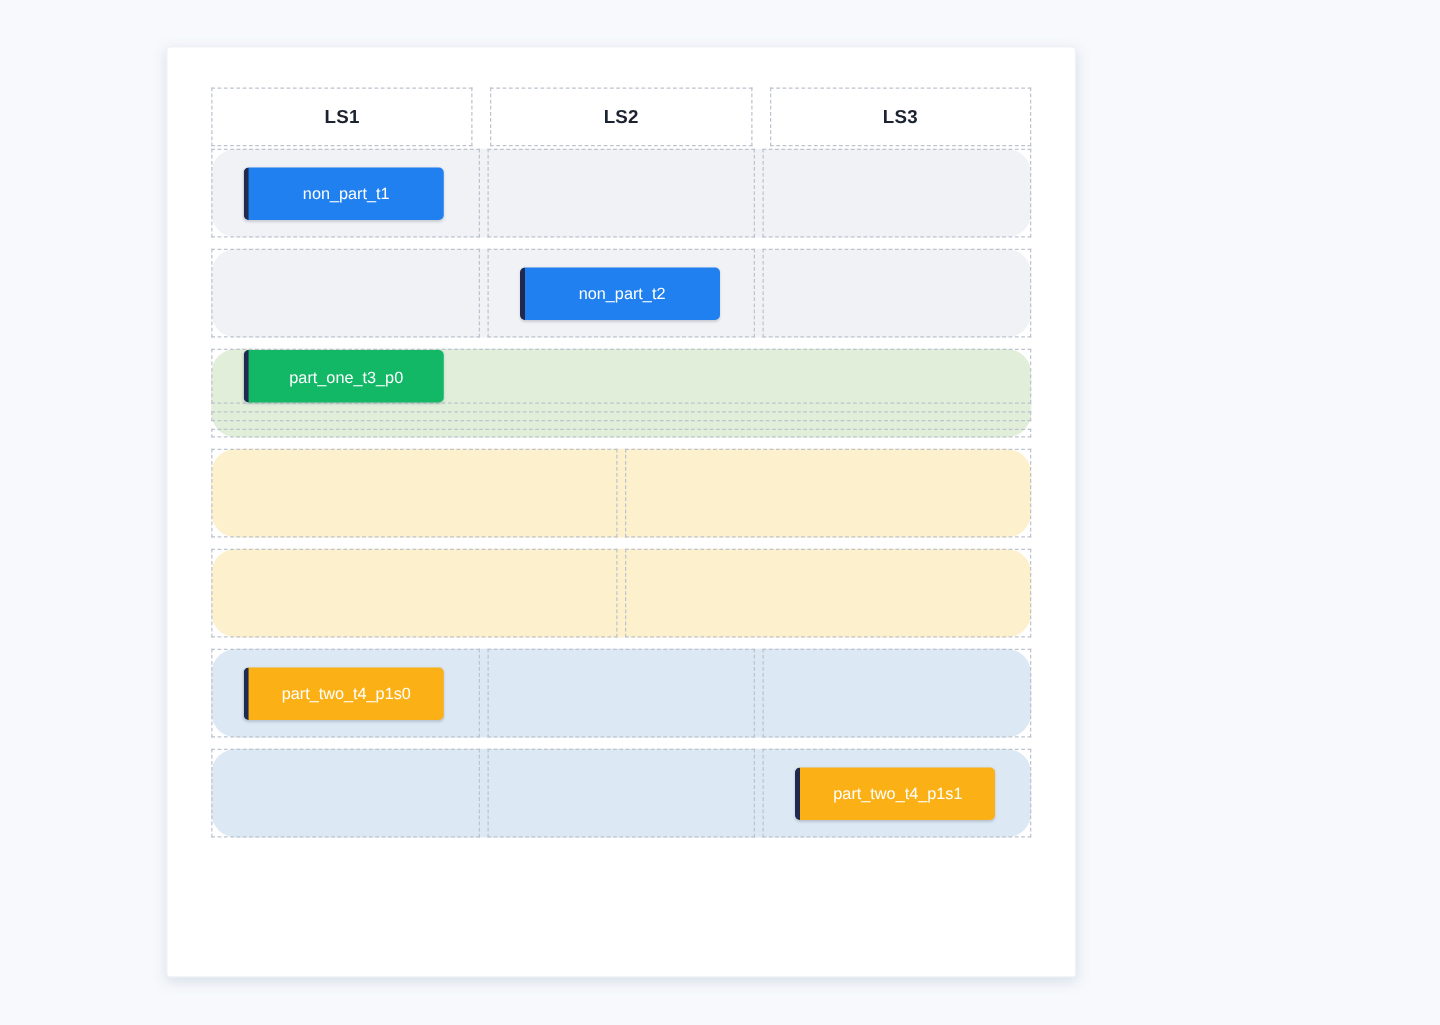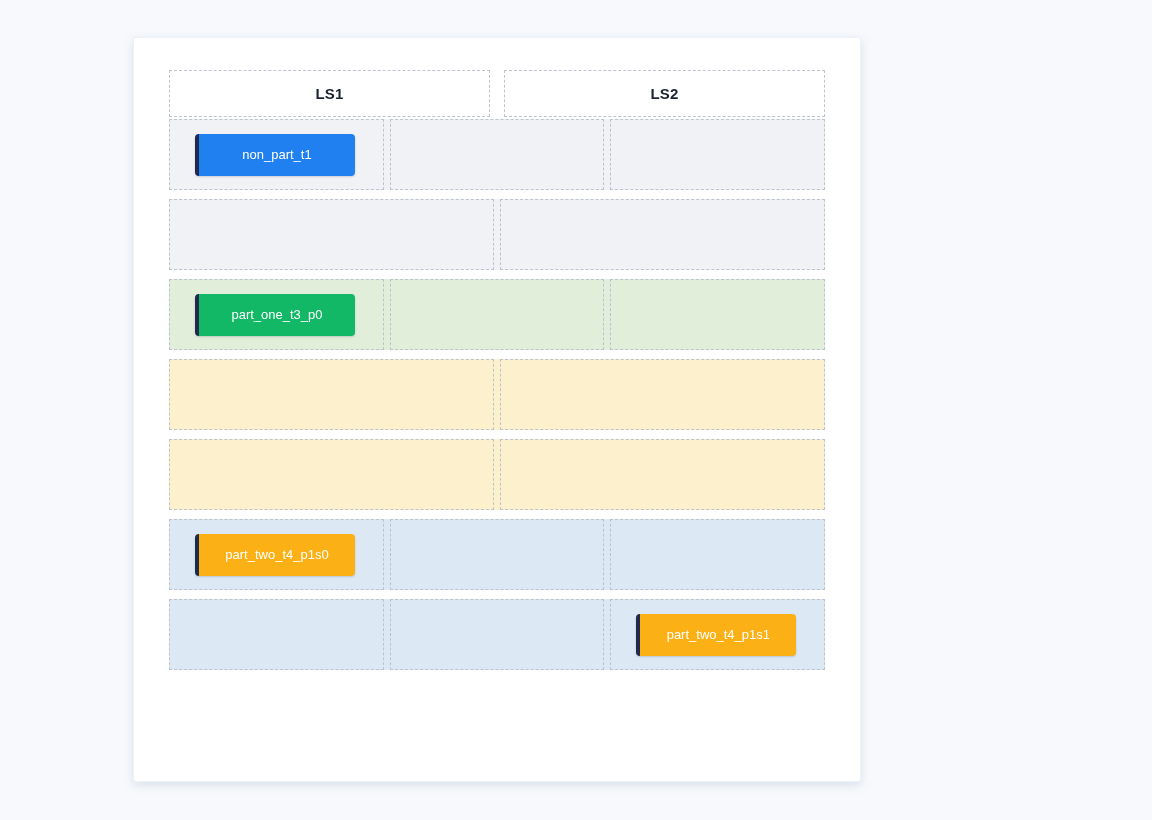--- a/index.html
+++ b/index.html
@@ -41,26 +41,27 @@
     font-size: 15px;
     font-weight: 700;
     color: var(--header-text, #1c2330);
     letter-spacing: 0.2px;
   }
   .band-row {
     display: flex;
     gap: 6px;
     height: 71px;
     margin-top: 9px;
+    border-radius: 20px;
   }
   .band-row.first {
     margin-top: 2px;
   }
   .band-gray   { background: var(--band-gray,   #f1f2f5); }
-  .band-green  { background: var(--band-green,  #e0eeda); }
+  .band-green  { background: var(--band-green,  #e0eeda); flex-direction: column; }
   .band-yellow { background: var(--band-yellow, #fdf0cd); }
   .band-blue   { background: var(--band-blue,   #dce8f3); }
   .cell {
     flex: 1 1 0;
     box-sizing: border-box;
     border: 1px dashed var(--dashed-border, #bdc4ce);
     display: flex;
     align-items: center;
     padding-left: 25px;
     background: transparent;
@@ -87,33 +88,41 @@
 <body>
 
 <div class="card">
   <div class="hdr-row">
       <div class="hdr-cell">
         <span>LS1</span>
       </div>
       <div class="hdr-cell">
         <span>LS2</span>
       </div>
+      <div class="hdr-cell">
+        <span>LS3</span>
+      </div>
     </div>
   <div>
       <div class="band-row band-gray first">
         <div class="cell">
           <div class="chip chip-blue">
             <span>non_part_t1</span>
           </div>
         </div>
         <div class="cell"></div>
         <div class="cell"></div>
       </div>
       <div class="band-row band-gray">
         <div class="cell"></div>
+        <div class="cell">
+          <div class="chip chip-blue">
+            <span>non_part_t2</span>
+          </div>
+        </div>
         <div class="cell"></div>
       </div>
       <div class="band-row band-green">
         <div class="cell">
           <div class="chip chip-green">
             <span>part_one_t3_p0</span>
           </div>
         </div>
         <div class="cell"></div>
         <div class="cell"></div>

